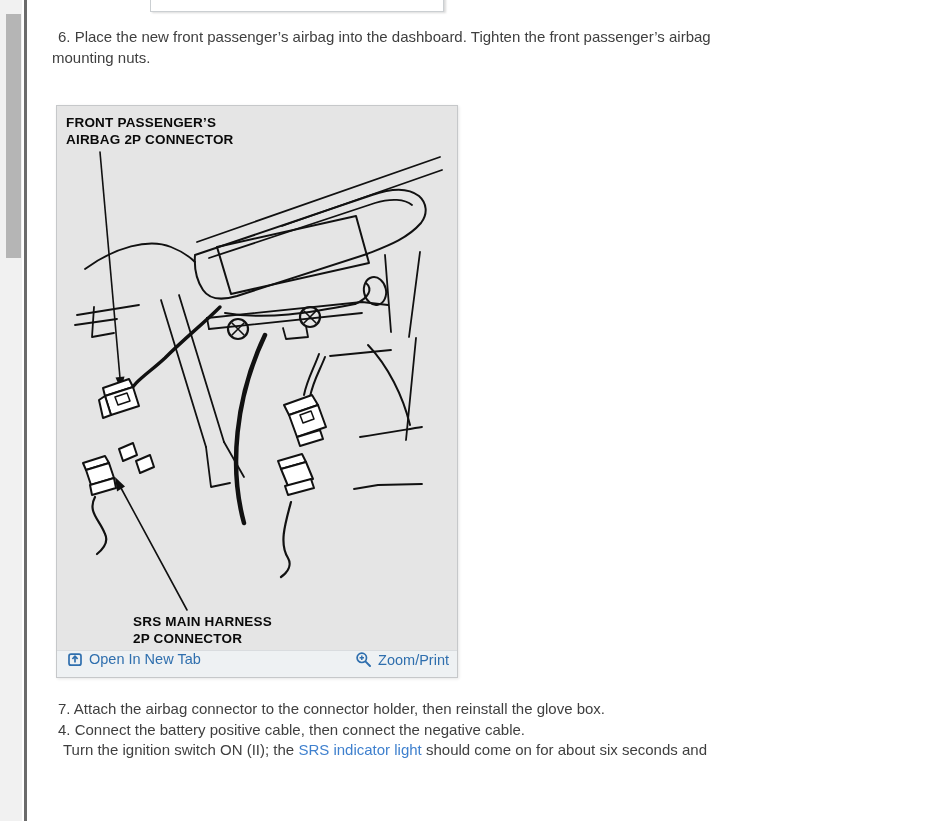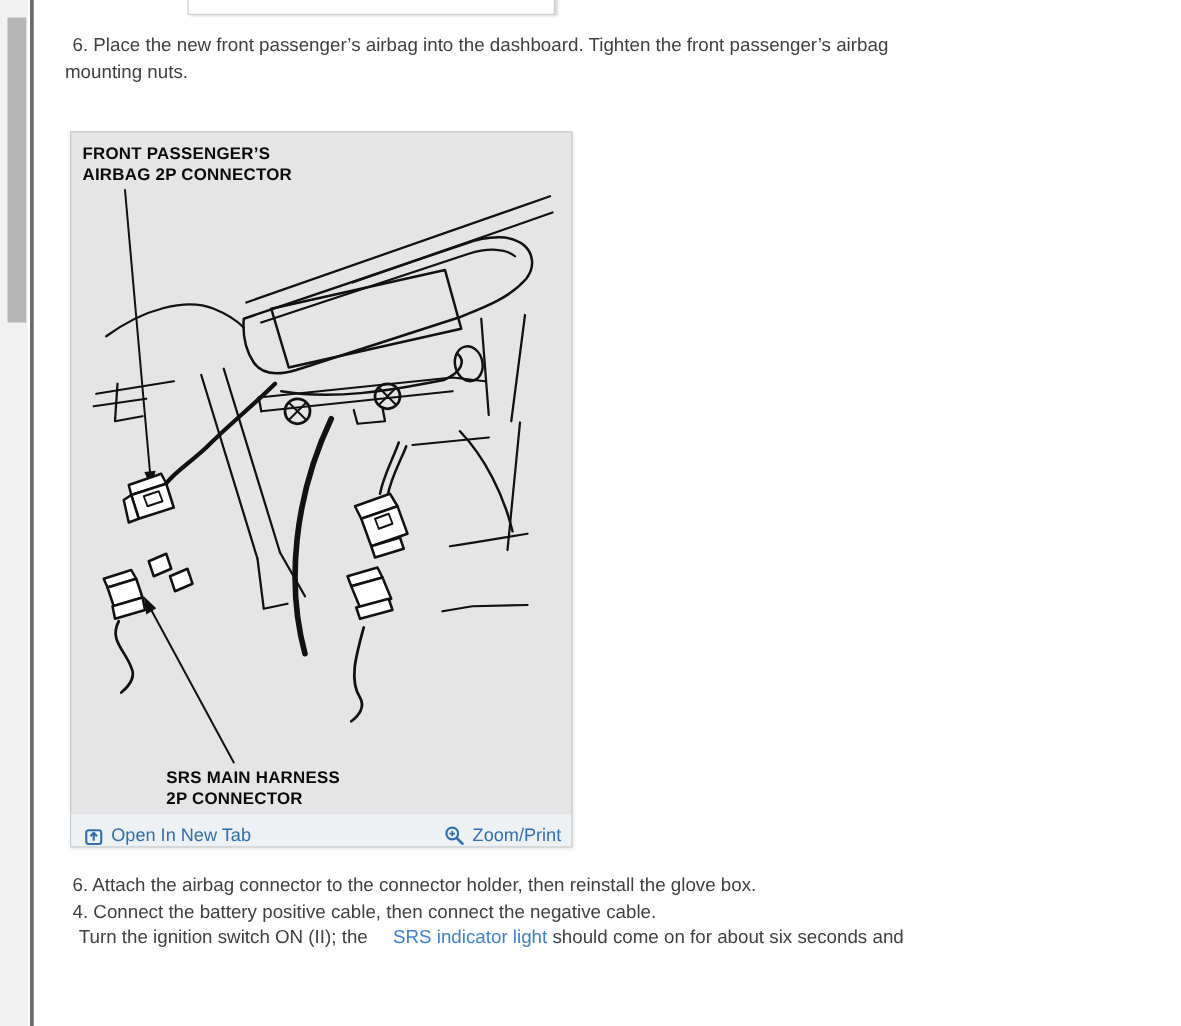--- a/index.html
+++ b/index.html
@@ -20,29 +20,29 @@
   .pre-lines { white-space:pre-line; }
 
   .step6 { position:absolute; left:52px; top:27px; width:700px; text-indent:6px; }
 
   
   .figure { position:absolute; left:56px; top:105px; width:402px; height:573px;
             border:1px solid #c6c8ca; background:#e5e5e5; box-shadow:1px 1px 3px rgba(0,0,0,.10); }
   .figure svg.diagram { display:block; width:400px; height:544px; }
   .fig-footer { position:absolute; left:0; bottom:0; width:400px; height:27px;
                 background:#eef1f3; border-top:1px solid #d9dcdf;
-                display:flex; align-items:flex-end; justify-content:space-between; padding:0 8px 0 10px;margin-top:48px; }
+                display:flex; align-items:flex-start; justify-content:space-between; padding:0 8px 0 10px;margin-top:48px; }
   .fig-link { display:flex; align-items:center; gap:6px; color:#2f6fae; font-size:14.5px;
               text-decoration:none; cursor:pointer; }
   .fig-link svg { display:block; }
 
   .steps { position:absolute; left:52px; top:699px; width:780px; }
   .steps .step { padding-left:6px; white-space:nowrap; }
   .detail-line1 { padding-left:11px; white-space:nowrap; }
-  .inline-link { color:#3f80ce; cursor:pointer;margin-left:16px; }
+  .inline-link { color:#3f80ce; cursor:pointer; }
   b { font-weight:normal; }
 
   
   .dlabel { font-family:"Liberation Sans", sans-serif; font-weight:bold; font-size:13.5px;
             fill:#0a0a0a; letter-spacing:.2px; }
 </style>
 </head>
 <body>
 
 <div class="stage">
@@ -160,18 +160,18 @@
           <circle cx="6.8" cy="6.8" r="4.7" fill="none" stroke="#2f6fae" stroke-width="1.7"></circle>
           <path d="M6.8,4.6 L6.8,9 M4.6,6.8 L9,6.8" stroke="#2f6fae" stroke-width="1.4" fill="none"></path>
           <path d="M10.4,10.4 L15,15" stroke="#2f6fae" stroke-width="2" fill="none" stroke-linecap="round"></path>
         </svg>
         <span>Zoom/Print</span>
       </a>
     </div>
   </div>
 
   <div class="steps bodytext">
-    <div class="step">6. Attach the airbag connector to the connector holder, then reinstall the glove box.</div>
+    <div class="step">7. Attach the airbag connector to the connector holder, then reinstall the glove box.</div>
     <div class="step">4. Connect the battery positive cable, then connect the negative cable.</div>
     <div class="detail-line1"><span>Turn the ignition switch </span><b>ON</b><span> (II); the </span><span class="inline-link">SRS indicator light</span><span> should come on for about </span><b>six seconds</b><span> and</span></div>
   </div>
 
 </div>
 
 </body></html>

